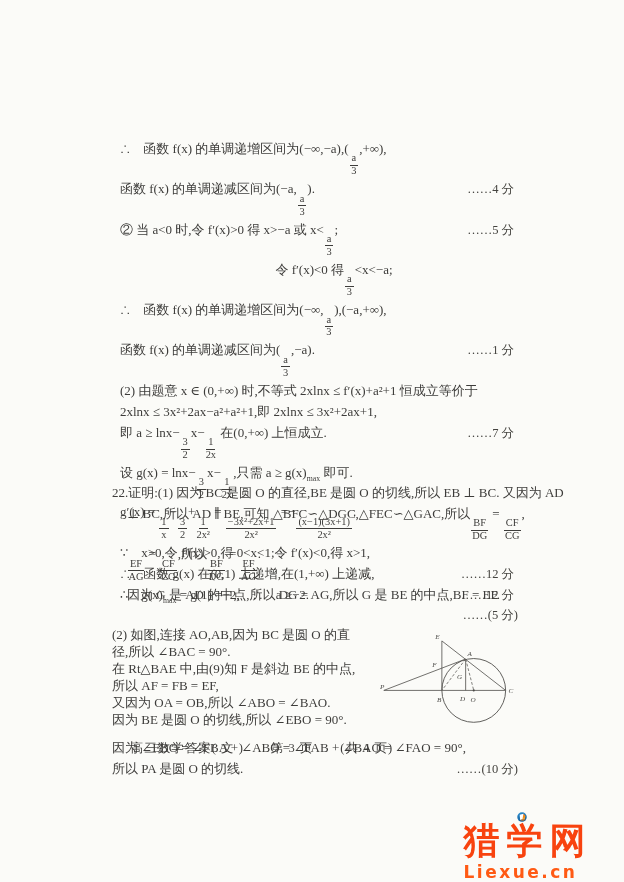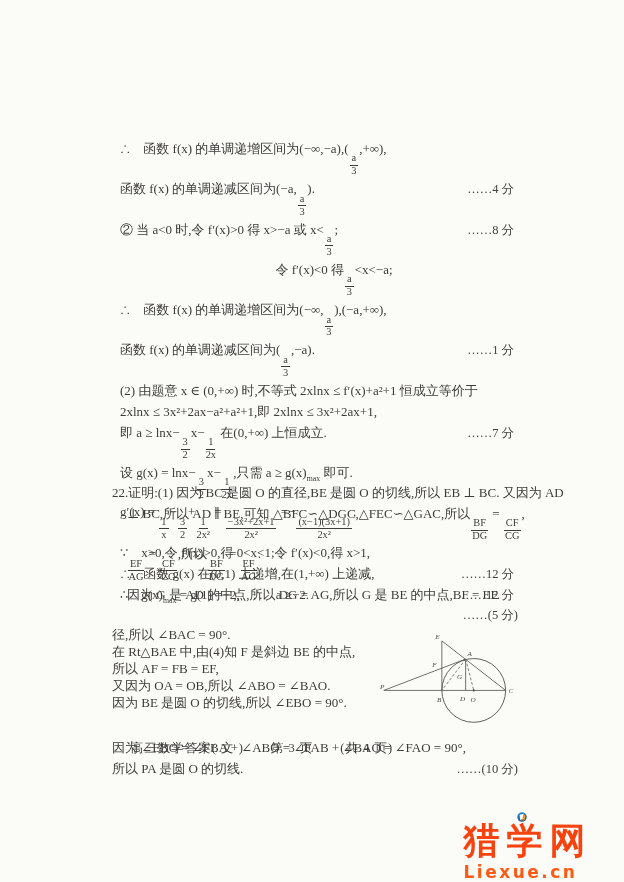--- a/index.html
+++ b/index.html
@@ -65,21 +65,21 @@
             <span class="fn">a</span>
             <span class="fd">3</span>
           </span>).</span>
         <span class="score">……4 分</span>
       </div>
       <div class="line">
         <span class="lt">② 当 a&lt;0 时,令 f′(x)&gt;0 得 x&gt;−a 或 x&lt;<span class="frac">
             <span class="fn">a</span>
             <span class="fd">3</span>
           </span>;</span>
-        <span class="score">……8 分</span>
+        <span class="score">……5 分</span>
       </div>
       <div class="line center">
         <span class="lt">令 f′(x)&lt;0 得<span class="frac">
             <span class="fn">a</span>
             <span class="fd">3</span>
           </span>&lt;x&lt;−a;</span>
       </div>
       <div class="line">
         <span class="lt">∴　函数 f(x) 的单调递增区间为(−∞,<span class="frac">
             <span class="fn">a</span>
@@ -183,24 +183,27 @@
         </div>
         <div class="line">
           <span class="lt"></span>
           <span class="score">……(5 分)</span>
         </div>
       </div>
 
     <div class="part2">
       <div class="p2-left">
           <div class="line">
+            <span class="lt">(2) 如图,连接 AO,AB,因为 BC 是圆 O 的直</span>
+          </div>
+          <div class="line">
             <span class="lt">径,所以 ∠BAC = 90°.</span>
           </div>
           <div class="line">
-            <span class="lt">在 Rt△BAE 中,由(4)知 F 是斜边 BE 的中点,</span>
+            <span class="lt">在 Rt△BAE 中,由(9)知 F 是斜边 BE 的中点,</span>
           </div>
           <div class="line">
             <span class="lt">所以 AF = FB = EF,</span>
           </div>
           <div class="line">
             <span class="lt">又因为 OA = OB,所以 ∠ABO = ∠BAO.</span>
           </div>
           <div class="line">
             <span class="lt">因为 BE 是圆 O 的切线,所以 ∠EBO = 90°.</span>
           </div>

